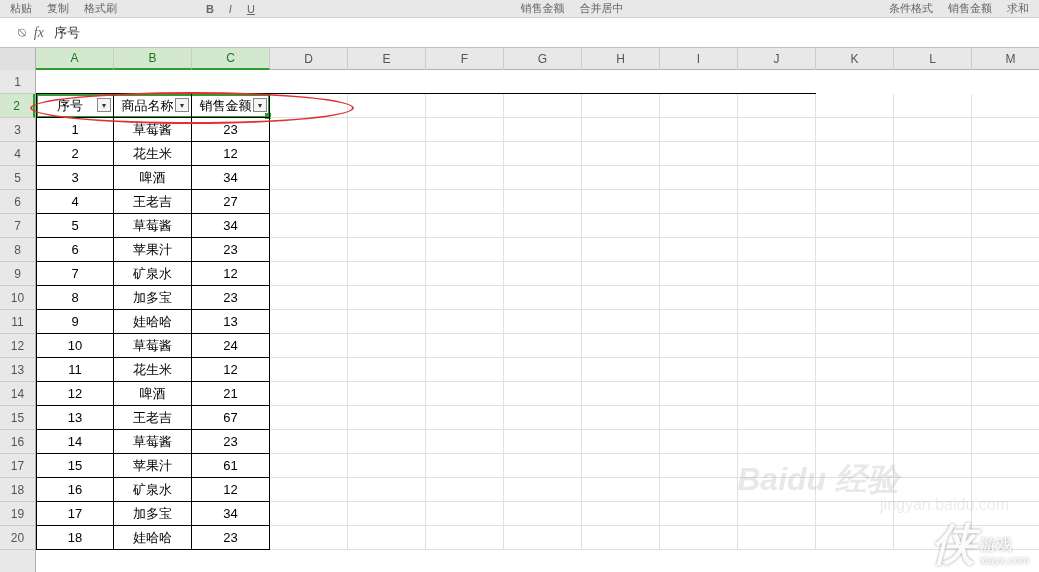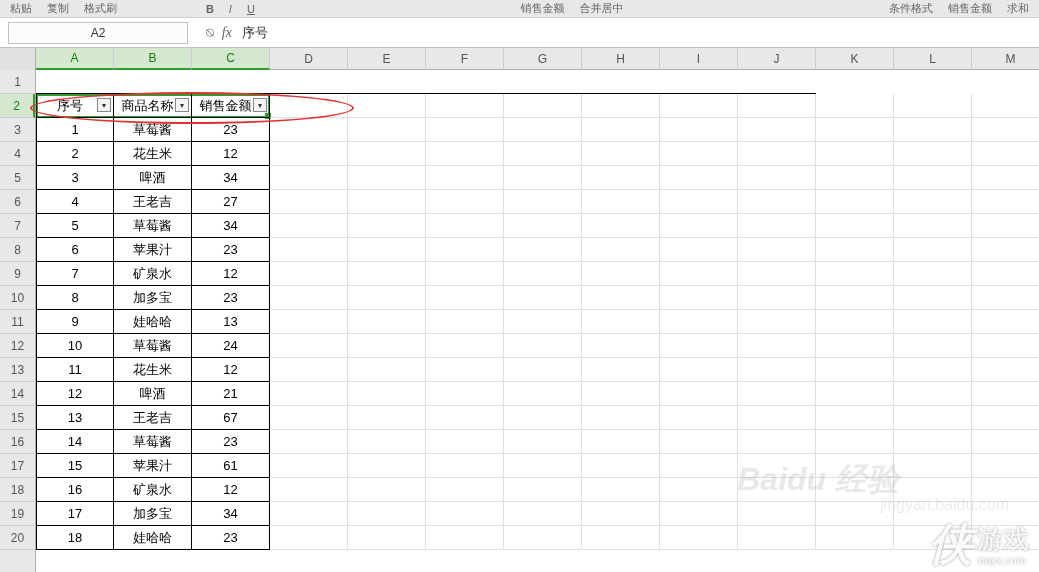--- a/index.html
+++ b/index.html
@@ -226,21 +226,21 @@
       right: 10px;
       bottom: 6px;
       color: rgba(255,255,255,0.95);
       text-shadow: 0 0 3px rgba(0,0,0,0.4);
       pointer-events: none;
       display: flex;
       align-items: flex-end;
       gap: 4px;
     }
     .wm-right .big { font-size: 44px; font-weight: bold; font-style: italic; line-height: 1; }
-    .wm-right .small { font-size: 26px; line-height: 1.1; }
+    .wm-right .small { font-size: 16px; line-height: 1.1; }
     .wm-right .url { font-size: 11px; display: block; }
     .wm-faint {
       position: absolute;
       right: 140px;
       bottom: 70px;
       color: rgba(150,150,150,0.22);
       font-size: 32px;
       font-weight: bold;
       pointer-events: none;
       font-style: italic;
@@ -274,21 +274,20 @@
   <span style="flex:1"></span>
   <span class="tb-item">销售金额</span>
   <span class="tb-item">合并居中</span>
   <span style="flex:1"></span>
   <span class="tb-item">条件格式</span>
   <span class="tb-item">销售金额</span>
   <span class="tb-item">求和</span>
 </div>
 
 <div class="formula-bar">
-  <div class="name-box">A2</div>
   <div class="fb-icons">
     <span>⍉</span>
     <span class="fx">fx</span>
   </div>
   <div class="formula-input">序号</div>
 </div>
 
 <div class="sheet-wrap">
 
   <div class="col-headers">

